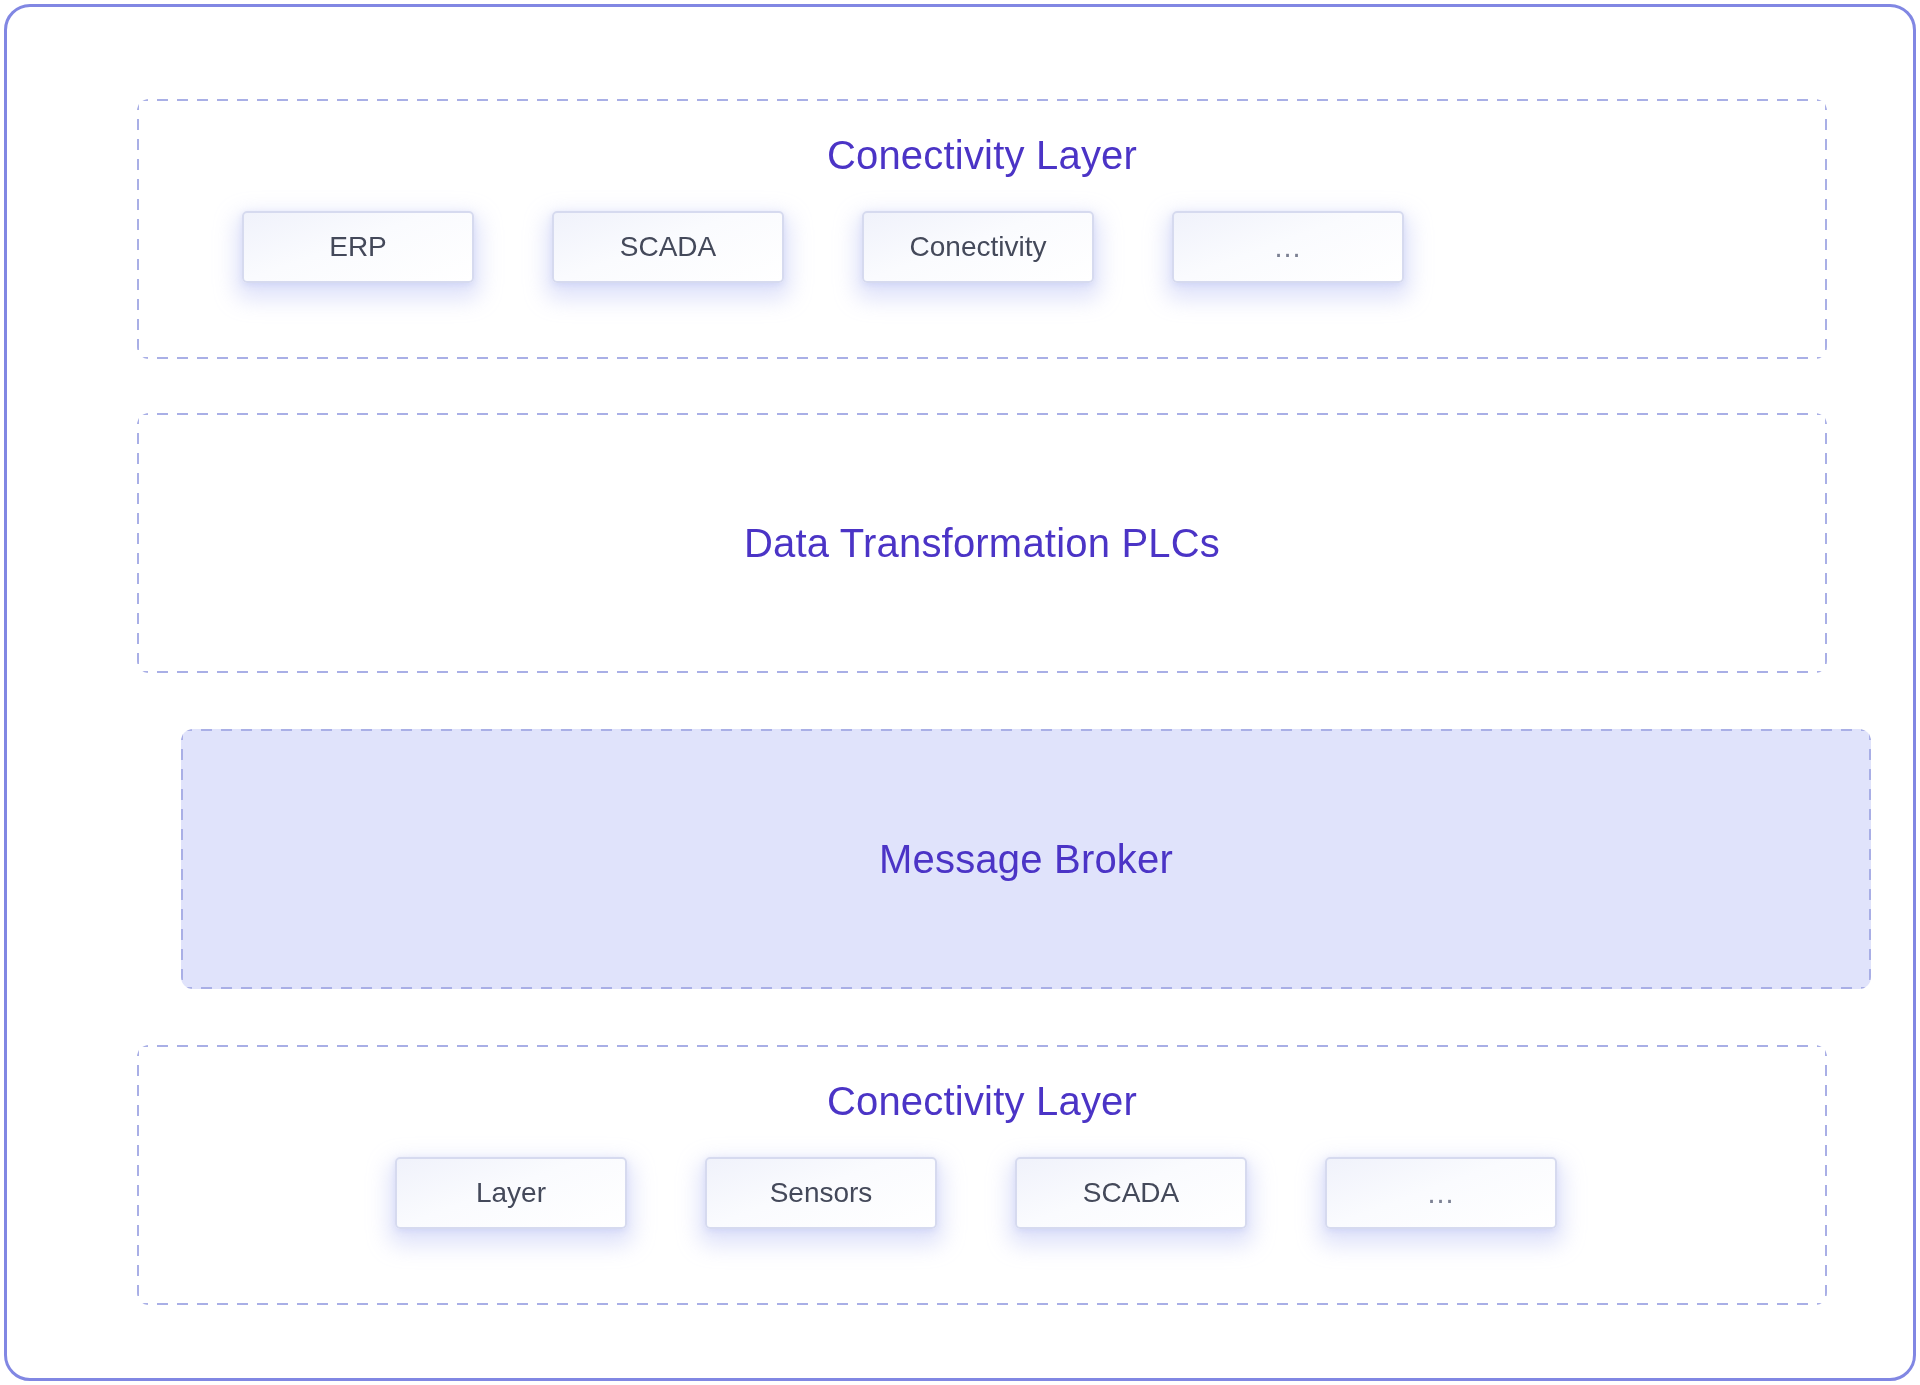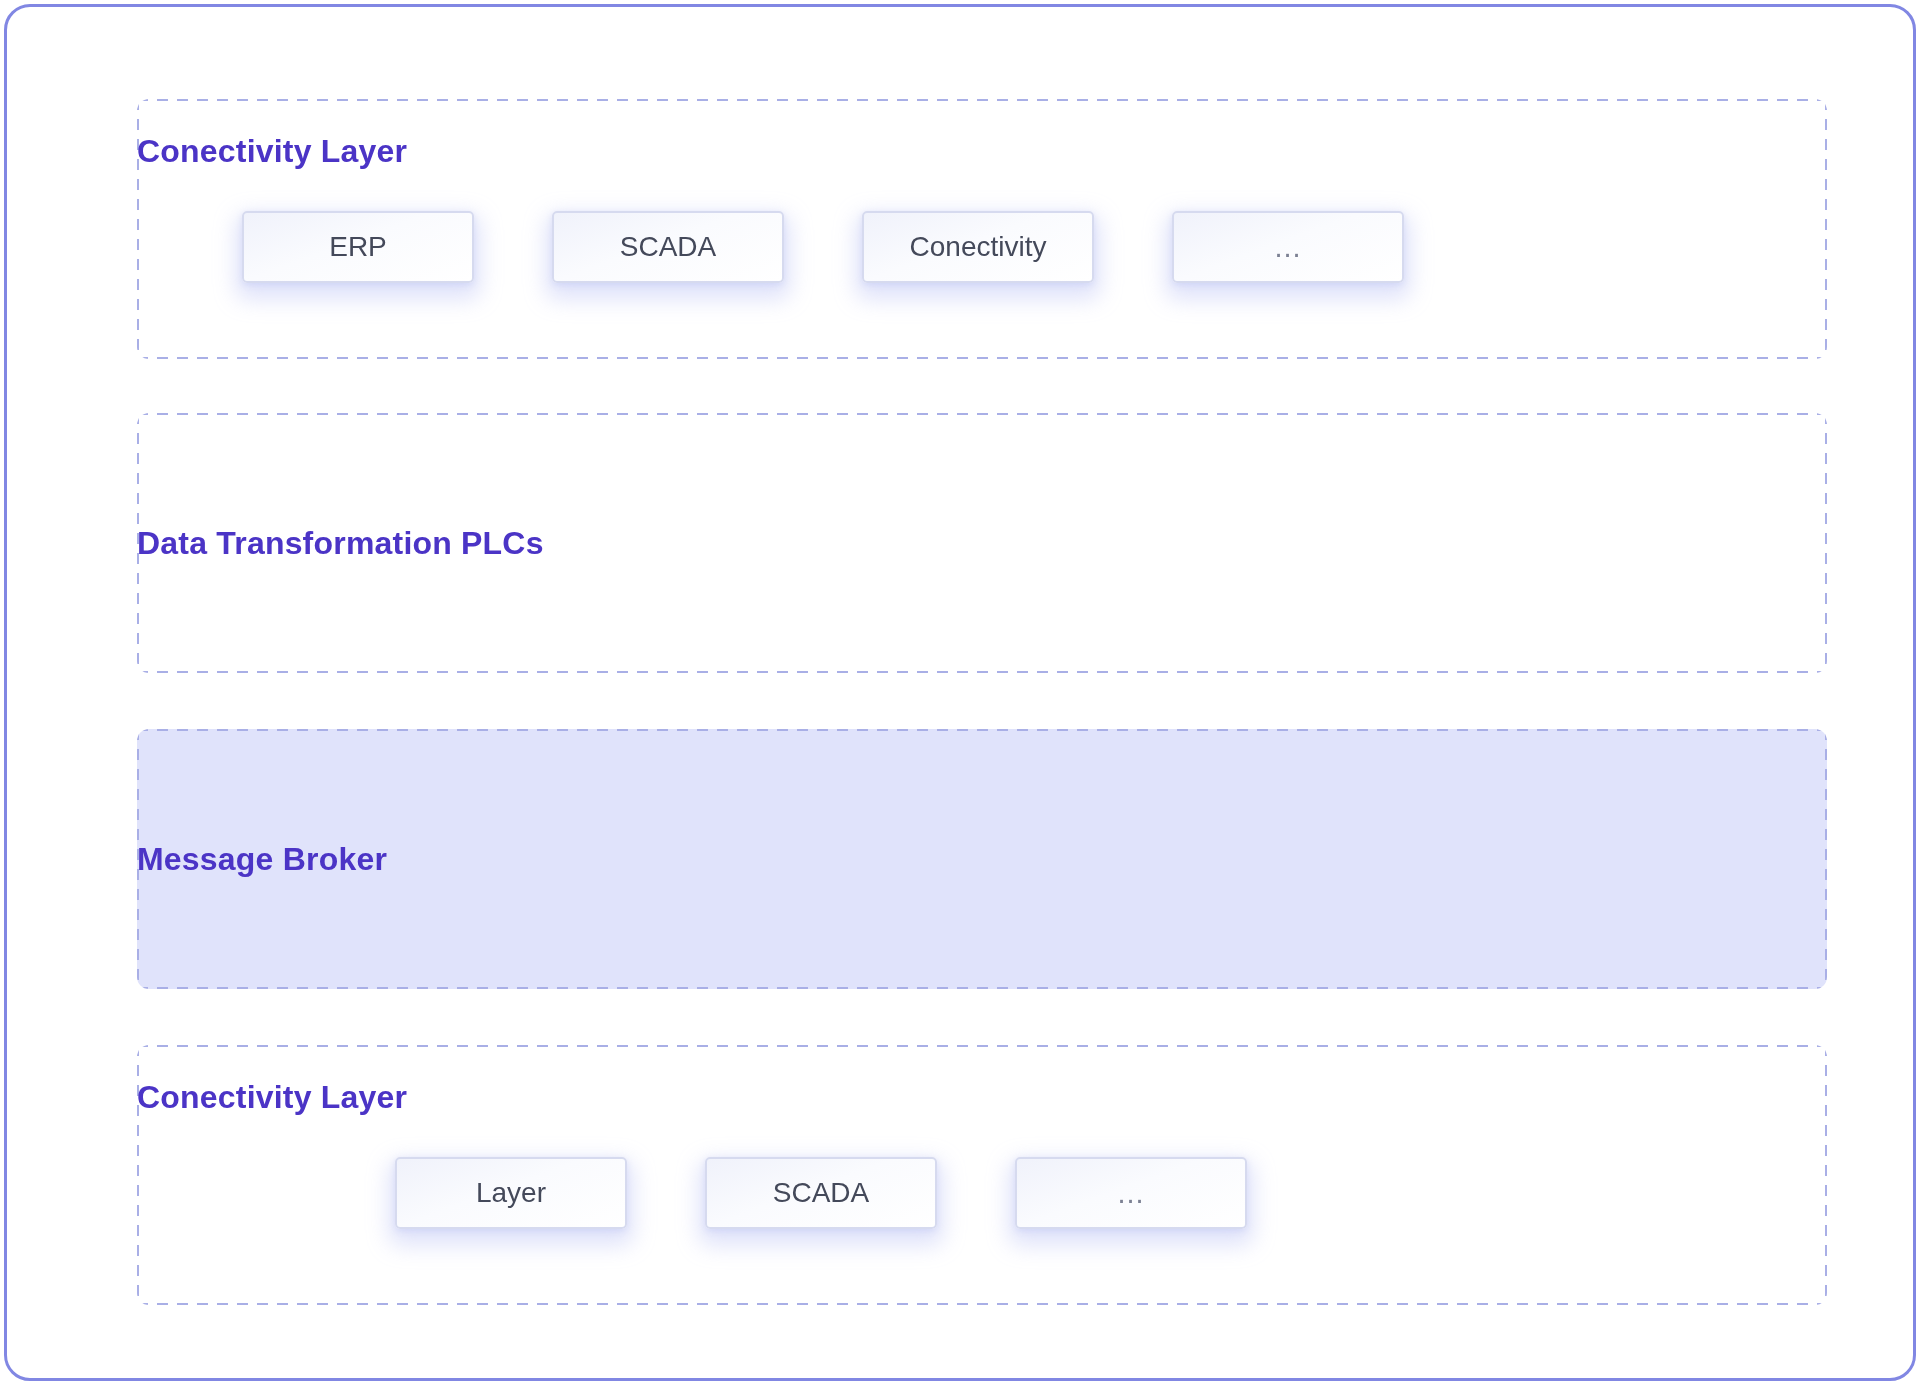--- a/index.html
+++ b/index.html
@@ -45,36 +45,38 @@
       repeating-linear-gradient(to right,  #A9AFE6 0px, #A9AFE6 11px, transparent 11px, transparent 20px),
       repeating-linear-gradient(to bottom, #A9AFE6 0px, #A9AFE6 11px, transparent 11px, transparent 20px),
       repeating-linear-gradient(to bottom, #A9AFE6 0px, #A9AFE6 11px, transparent 11px, transparent 20px);
     background-size: 100% 2px, 100% 2px, 2px 100%, 2px 100%;
     background-position: 0 0, 0 100%, 0 0, 100% 0;
     background-repeat: no-repeat;
   }
 
   .layer.filled {
     background-color: #E0E3FB;
+    margin-left: 44px;
   }
 
   
   #layer-connectivity-top   { left: 130px; top: 92px;   width: 1690px; height: 260px; }
   #layer-data-transform     { left: 130px; top: 406px;  width: 1690px; height: 260px; }
   #layer-message-broker     { left: 130px; top: 722px;  width: 1690px; height: 260px; }
   #layer-connectivity-bottom{ left: 130px; top: 1038px; width: 1690px; height: 260px; }
 
   
   .layer-title {
     position: absolute;
     left: 0;
     width: 100%;
+    text-align: center;
     color: #4B34C6;
-    font-size: 32px;
-    font-weight: 700;
+    font-size: 40px;
+    font-weight: 400;
     letter-spacing: 0.2px;
     line-height: 1;
     white-space: nowrap;
   }
   .layer-title.top-aligned   { top: 36px; }
   .layer-title.mid-aligned   { top: 50%; transform: translateY(-50%); }
 
   
   .node-row {
     position: absolute;
@@ -151,20 +153,23 @@
       <div class="layer-title mid-aligned">Message Broker</div>
     </div>
 
     <div class="layer" id="layer-connectivity-bottom">
       <div class="layer-title top-aligned">Conectivity Layer</div>
       <div class="node-row" id="node-row-bottom">
         <div class="node-chip">
           <span class="node-chip-label">Layer</span>
         </div>
         <div class="node-chip">
+          <span class="node-chip-label">Sensors</span>
+        </div>
+        <div class="node-chip">
           <span class="node-chip-label">SCADA</span>
         </div>
         <div class="node-chip">
           <span class="node-chip-label ellipsis">...</span>
         </div>
       </div>
     </div>
 
   </div>
 </div>

